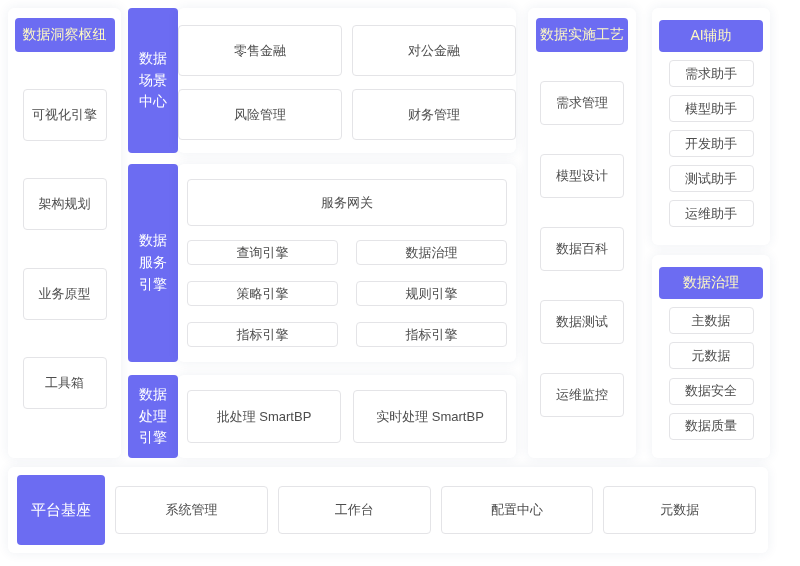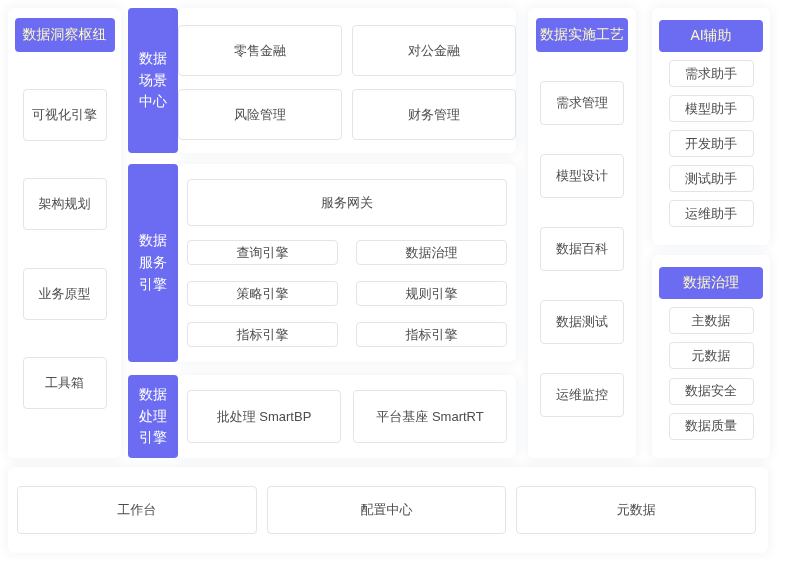--- a/index.html
+++ b/index.html
@@ -126,21 +126,21 @@
             <div class="box">指标引擎</div>
             <div class="box">指标引擎</div>
           </div>
         </div>
       </div>
 
       <div class="row row3">
         <div class="vbar">数据处理引擎</div>
         <div class="card rowcard">
           <div class="box">批处理 SmartBP</div>
-          <div class="box">平台基座 SmartRT</div>
+          <div class="box">实时处理 SmartBP</div>
         </div>
       </div>
 
     </div>
 
     <div class="card col3">
       <div class="hd">数据实施工艺</div>
       <div class="col-items">
         <div class="box">需求管理</div>
         <div class="box">模型设计</div>
@@ -170,18 +170,20 @@
           <div class="box">元数据</div>
           <div class="box">数据安全</div>
           <div class="box">数据质量</div>
         </div>
       </div>
 
     </div>
   </div>
 
   <div class="card bottom">
+    <div class="base-hd">平台基座</div>
+    <div class="box">系统管理</div>
     <div class="box">工作台</div>
     <div class="box">配置中心</div>
     <div class="box">元数据</div>
   </div>
 
 </div>
 
 </body></html>

